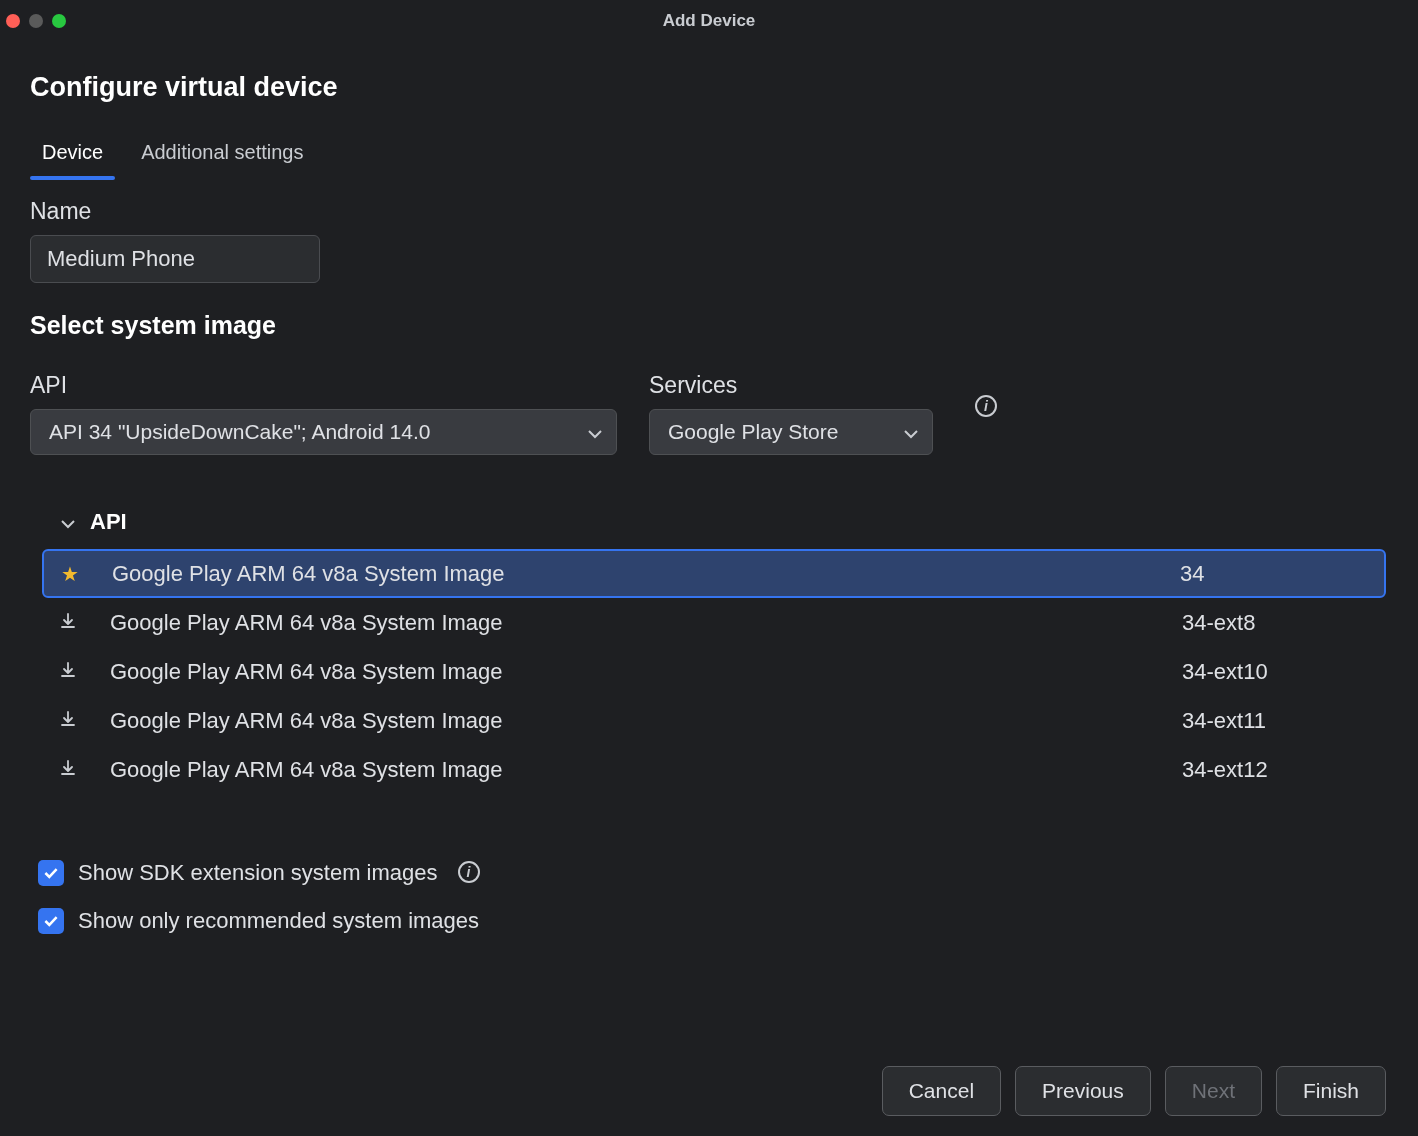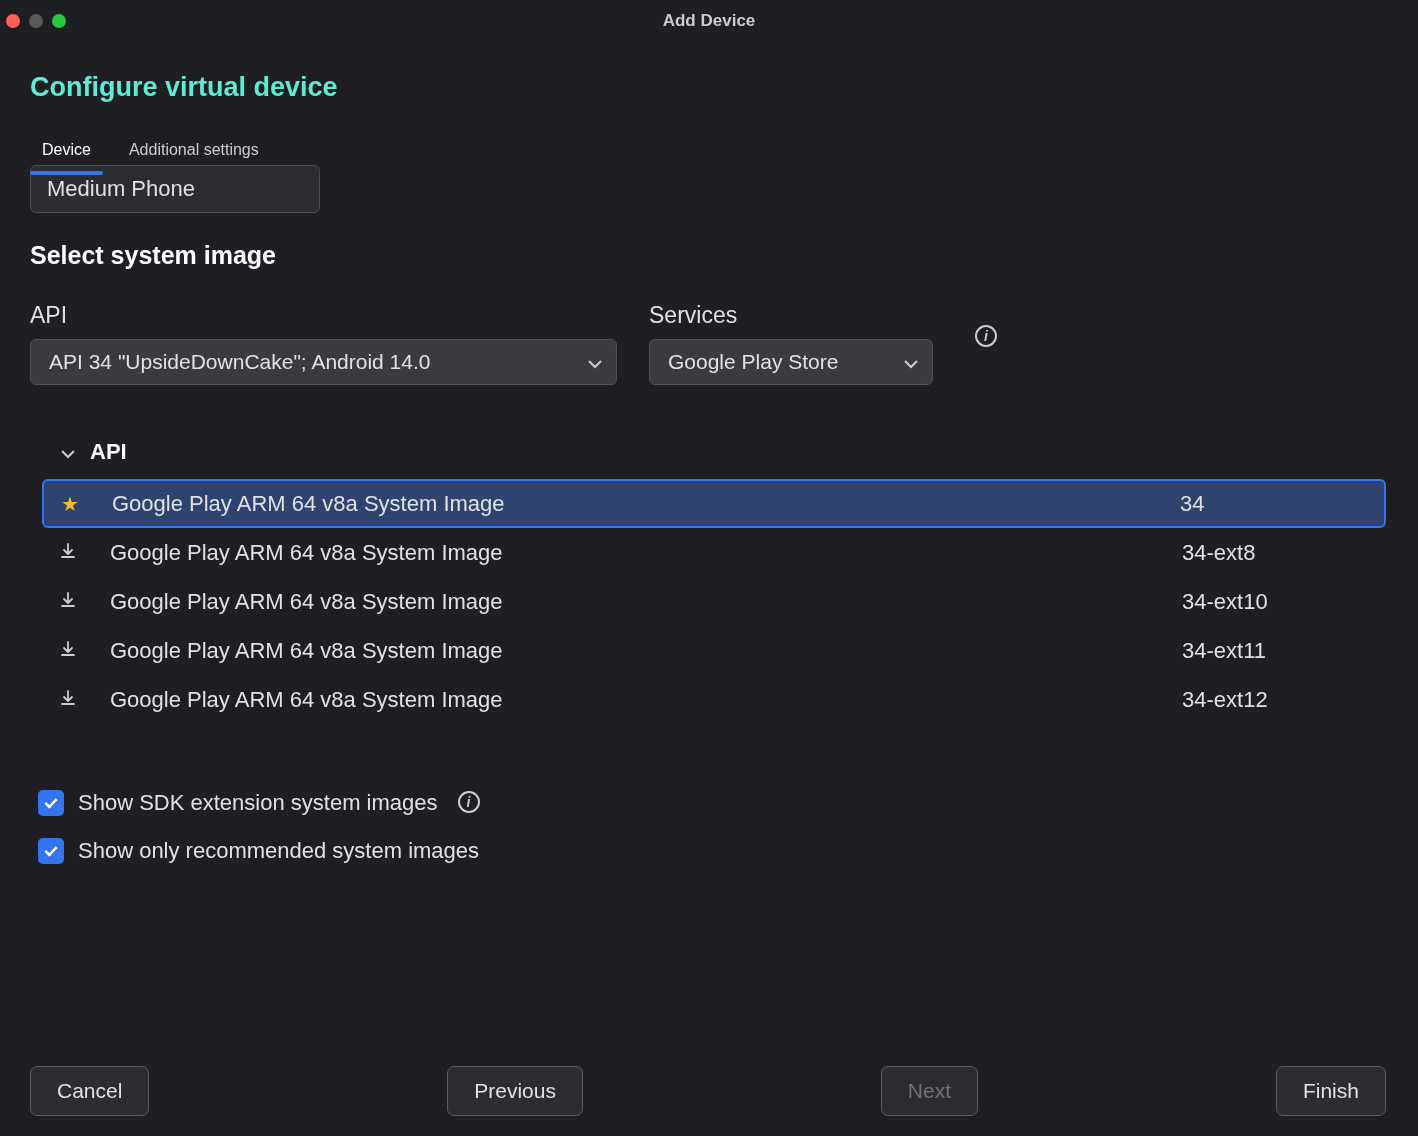--- a/index.html
+++ b/index.html
@@ -29,23 +29,23 @@
 .tl-close { background: #ff5f57; }
 .tl-min { background: #5a5a5a; }
 .tl-max { background: #28c840; }
 .title { position: absolute; left: 0; right: 0; text-align: center; font-size: 17px; font-weight: 600; color: #c9ccd1; }
 .content {
   flex: 1;
   padding: 24px 32px 20px 30px;
   display: flex;
   flex-direction: column;
 }
-.heading { font-size: 27px; font-weight: 700; color: #5eead4; margin-top: 6px; margin-bottom: 18px; }
+.heading { font-size: 27px; font-weight: 700; color: #ffffff; margin-top: 6px; margin-bottom: 18px; }
 .tabs { display: flex; gap: 34px; border-bottom: none; margin-top: 14px; margin-left: 10px; }
-.tab { font-size: 16px; padding: 6px 2px; color: #c9ccd1; cursor: pointer; position: relative; }
+.tab { font-size: 20px; padding: 6px 2px; color: #c9ccd1; cursor: pointer; position: relative; }
 .tab.active { color: #fff; }
 .tab.active::after {
   content: "";
   position: absolute;
   left: -10px; right: -10px; bottom: -10px;
   height: 4px;
   background: #3574f0;
   border-radius: 2px;
 }
 .label { font-size: 23px; color: #dfe1e5; margin-top: 28px; margin-bottom: 10px; }
@@ -130,21 +130,21 @@
   border-radius: 5px;
   display: flex;
   align-items: center;
   justify-content: center;
   cursor: pointer;
 }
 .checkbox svg { width: 18px; height: 18px; }
 .footer {
   margin-top: auto;
   display: flex;
-  justify-content: space-between;
+  justify-content: flex-end;
   gap: 14px;
   padding-top: 24px;
 }
 .btn {
   background: #2b2d30;
   border: 1px solid #5a5c60;
   border-radius: 7px;
   color: #dfe1e5;
   font-size: 21px;
   padding: 12px 26px;
@@ -166,20 +166,21 @@
   </div>
 
   <div class="content">
     <div class="heading">Configure virtual device</div>
 
     <div class="tabs">
       <div class="tab active">Device</div>
       <div class="tab">Additional settings</div>
     </div>
 
+    <div class="label">Name</div>
     <input class="name-input" value="Medium Phone" style="">
 
     <div class="subheading">Select system image</div>
 
     <div class="row">
       <div class="field">
         <div class="label" style="margin-top:0">API</div>
         <div class="select select-api">
           <span>API 34 "UpsideDownCake"; Android 14.0</span>
           <span class="chevron">

